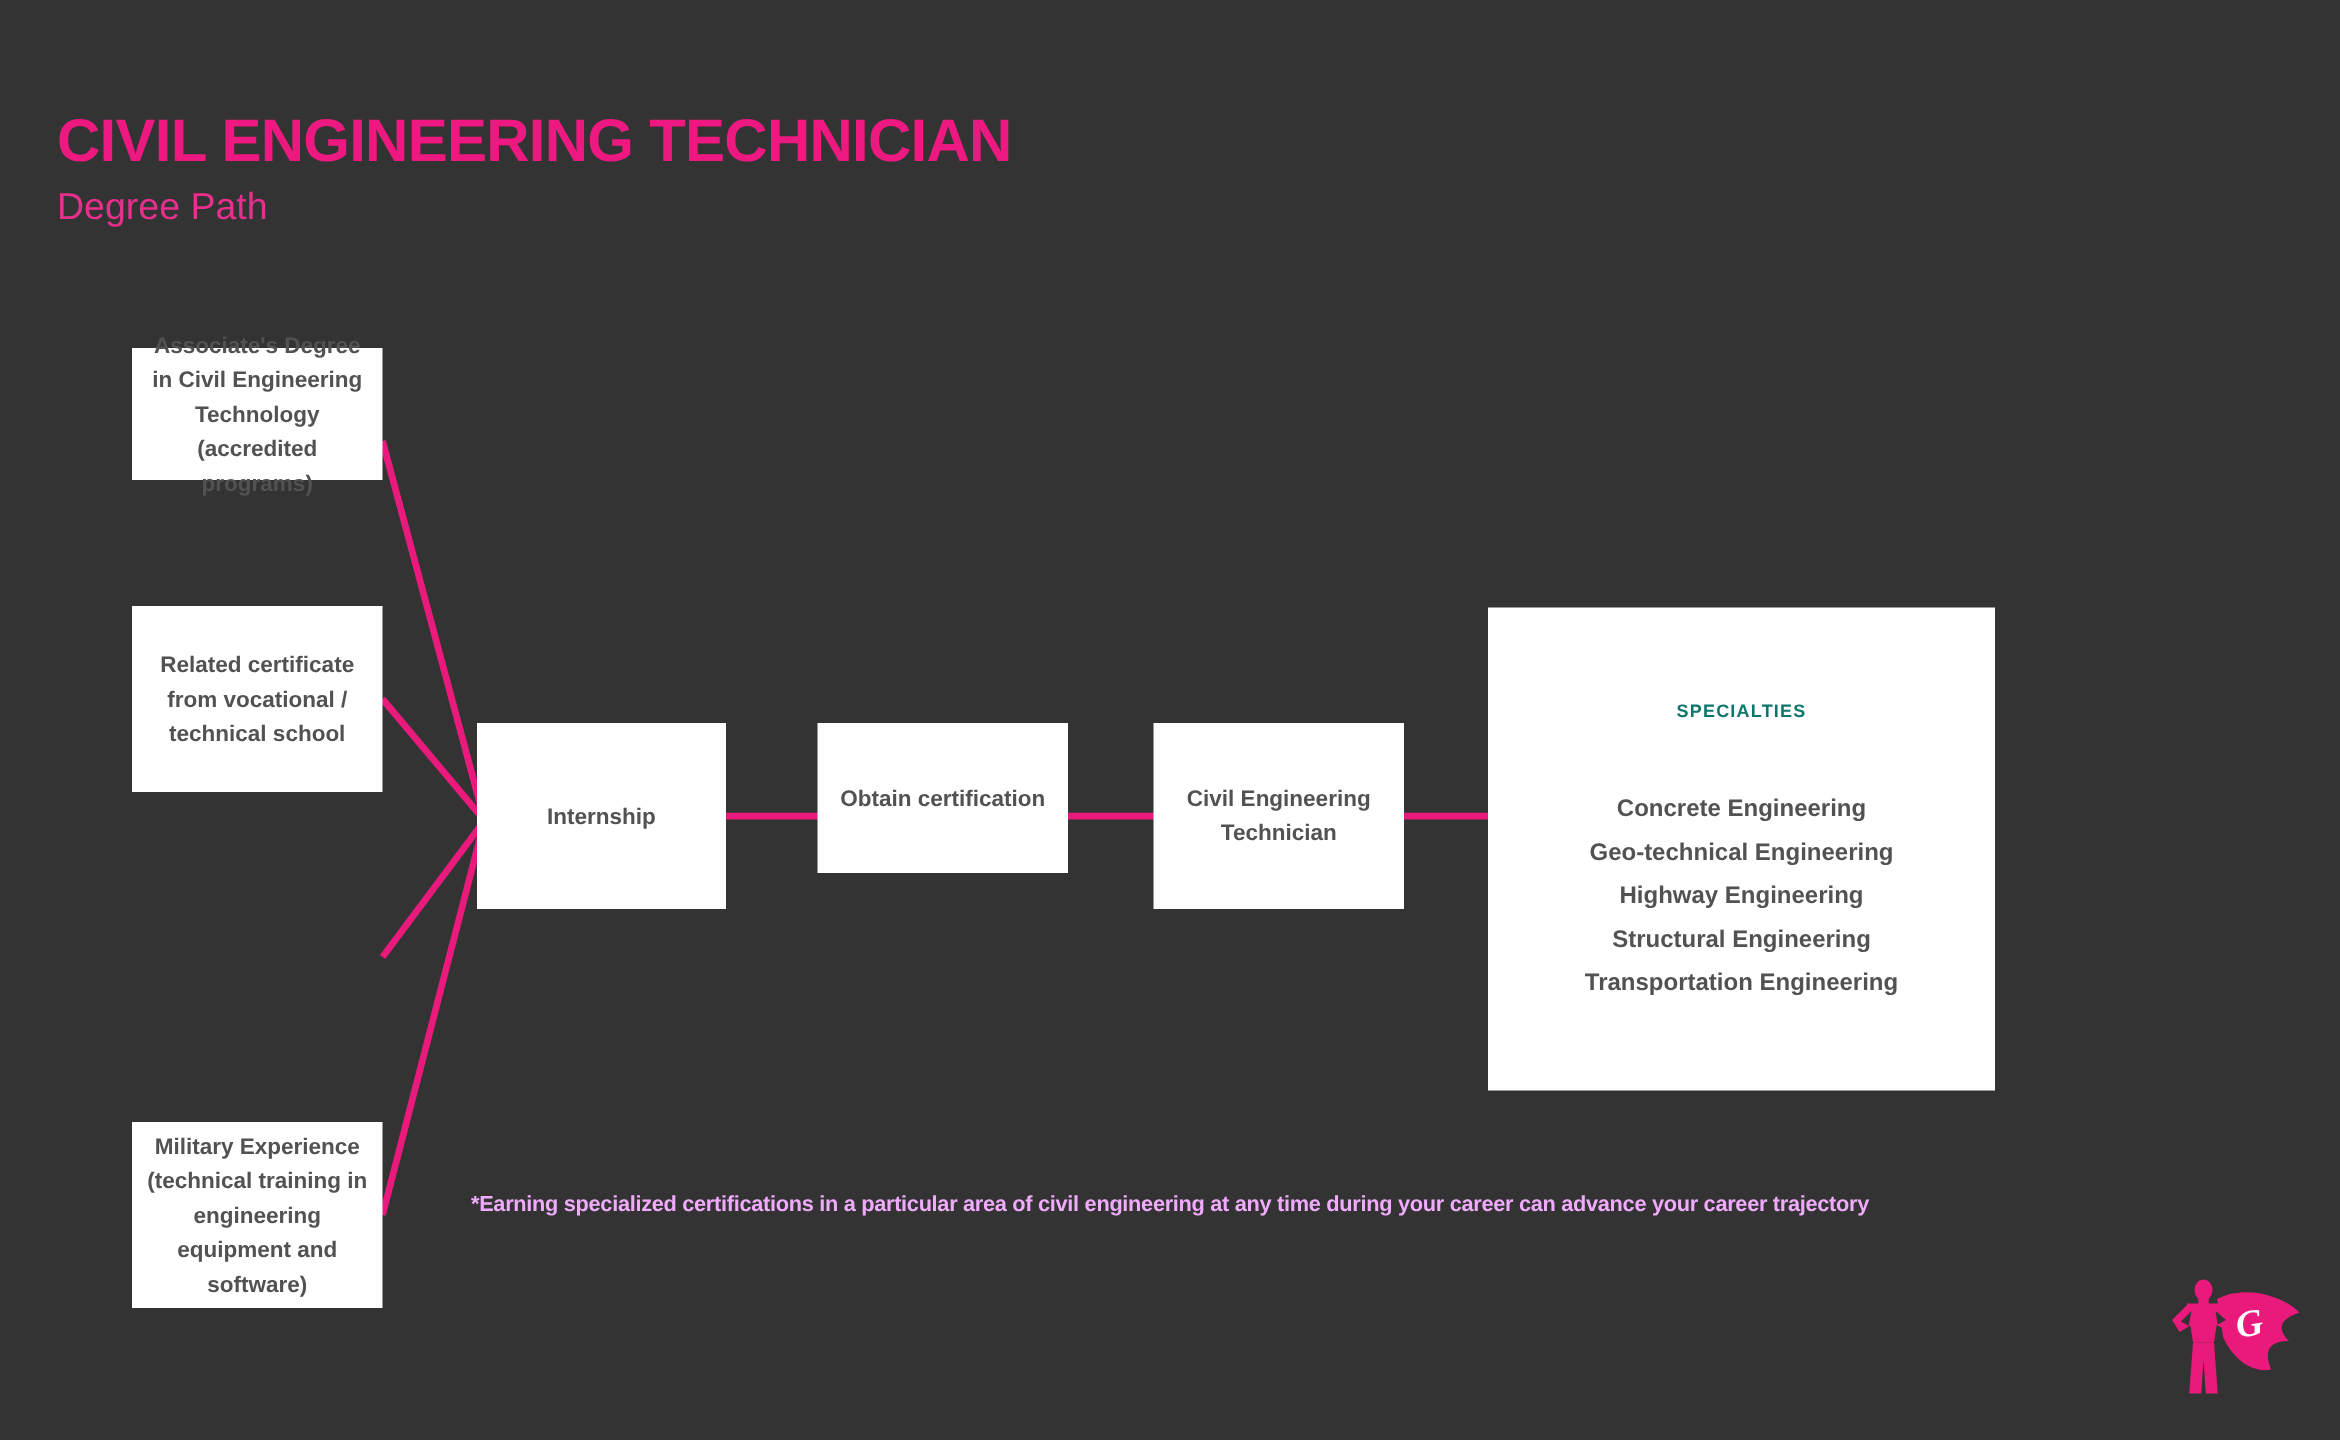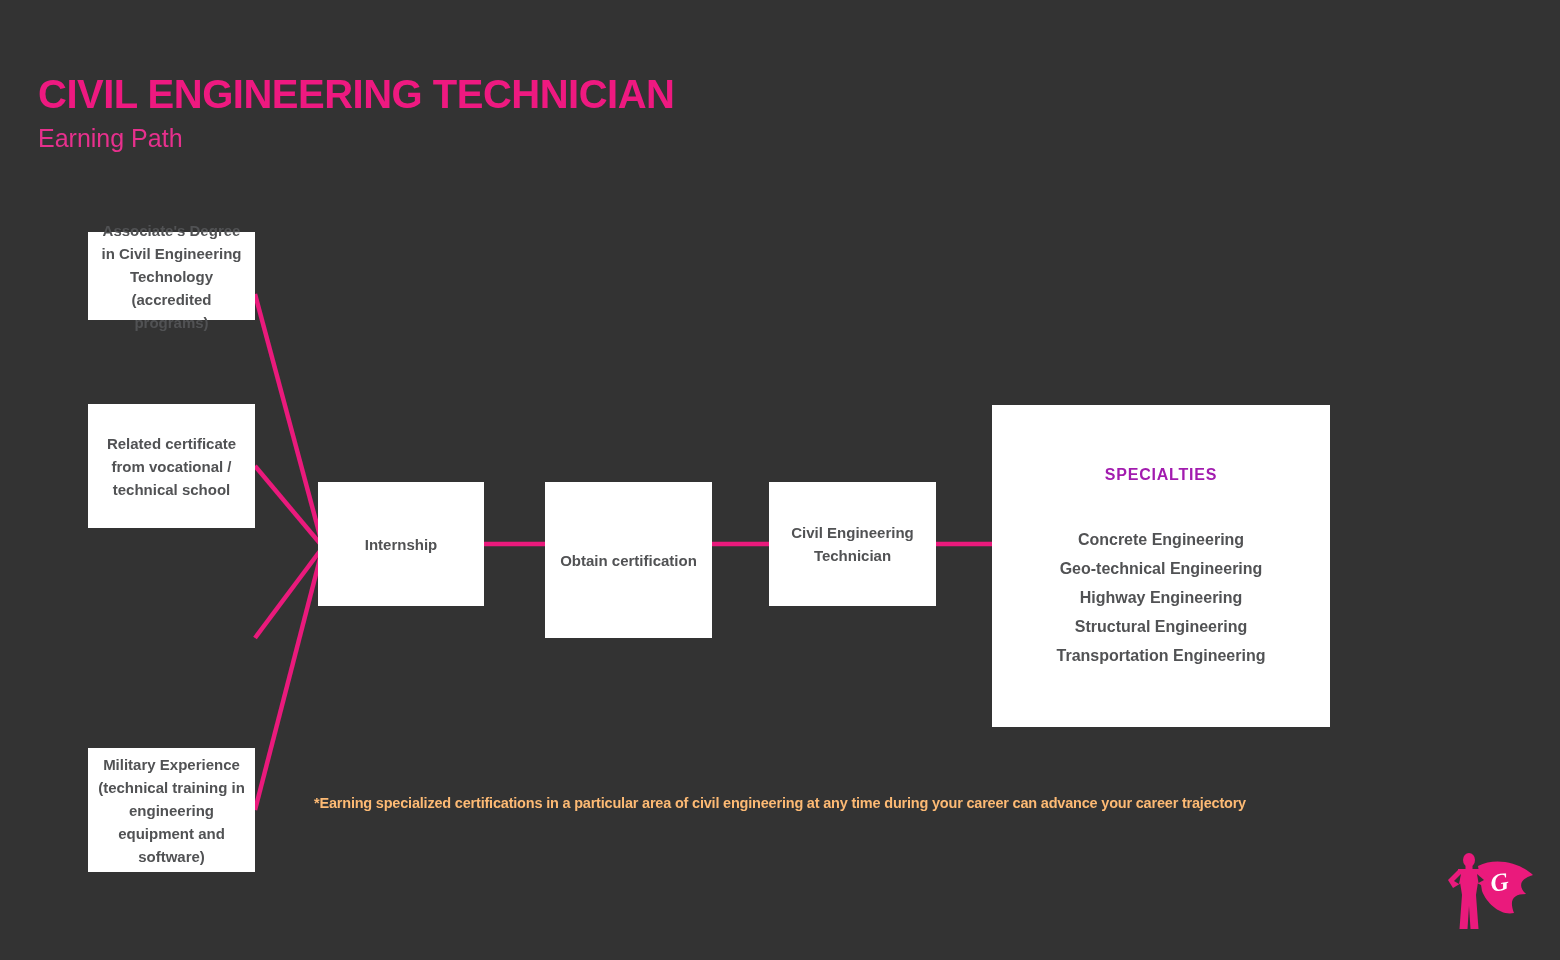--- a/index.html
+++ b/index.html
@@ -37,53 +37,53 @@
     display:flex;align-items:center;justify-content:center;
     text-align:center;
     box-sizing:border-box;
     padding:6px 8px;
   }
   .entry-1{left:88px;top:218px;width:167px;height:88px;}
   .entry-2{left:88px;top:390px;width:167px;height:124px;}
   .entry-3{left:88px;top:562px;width:167px;height:124px;}
   .entry-4{left:88px;top:734px;width:167px;height:124px;}
   .step-1{left:318px;top:468px;width:166px;height:124px;}
-  .step-2{left:545px;top:468px;width:167px;height:156px;justify-content:center;}
+  .step-2{left:545px;top:468px;width:167px;height:100px;justify-content:center;}
   .step-3{left:769px;top:468px;width:167px;height:124px;}
 
   .specialties{
     left:992px;top:391px;width:338px;height:322px;
     display:block;padding:0;
   }
   .specialties-title{
     position:absolute;left:0;top:58px;width:100%;
-    text-align:center;font-size:16px;font-weight:bold;
-    letter-spacing:0.8px;color:#a21caf;
+    text-align:center;font-size:12px;font-weight:bold;
+    letter-spacing:0.8px;color:#0f766e;
   }
   .specialties-list{
     position:absolute;left:0;top:120px;width:100%;
     text-align:center;font-size:16px;font-weight:bold;
     line-height:29px;color:#515254;
   }
 
   .footnote{
     position:absolute;left:314px;top:781px;
     font-size:14.5px;font-weight:bold;letter-spacing:-0.2px;
-    color:#fdba74;white-space:nowrap;
+    color:#f0abfc;white-space:nowrap;
   }
 
   .logo{position:absolute;left:1443px;top:836px;width:92px;height:92px;z-index:2;}
 </style>
 </head>
 <body>
 
 <div class="stage">
 
   <div class="title">CIVIL ENGINEERING TECHNICIAN</div>
-  <div class="subtitle">Earning Path</div>
+  <div class="subtitle">Degree Path</div>
 
   <svg id="connectors" width="1560" height="960" viewBox="0 0 1560 960">
     <g stroke="#EA1A7C" stroke-width="4.5" fill="none">
       <line x1="255" y1="280" x2="323" y2="533"></line>
       <line x1="255" y1="452" x2="323" y2="533"></line>
       <line x1="255" y1="624" x2="323" y2="533"></line>
       <line x1="255" y1="796" x2="323" y2="533"></line>
       <line x1="483" y1="530" x2="547" y2="530"></line>
       <line x1="710" y1="530" x2="771" y2="530"></line>
       <line x1="934" y1="530" x2="994" y2="530"></line>

